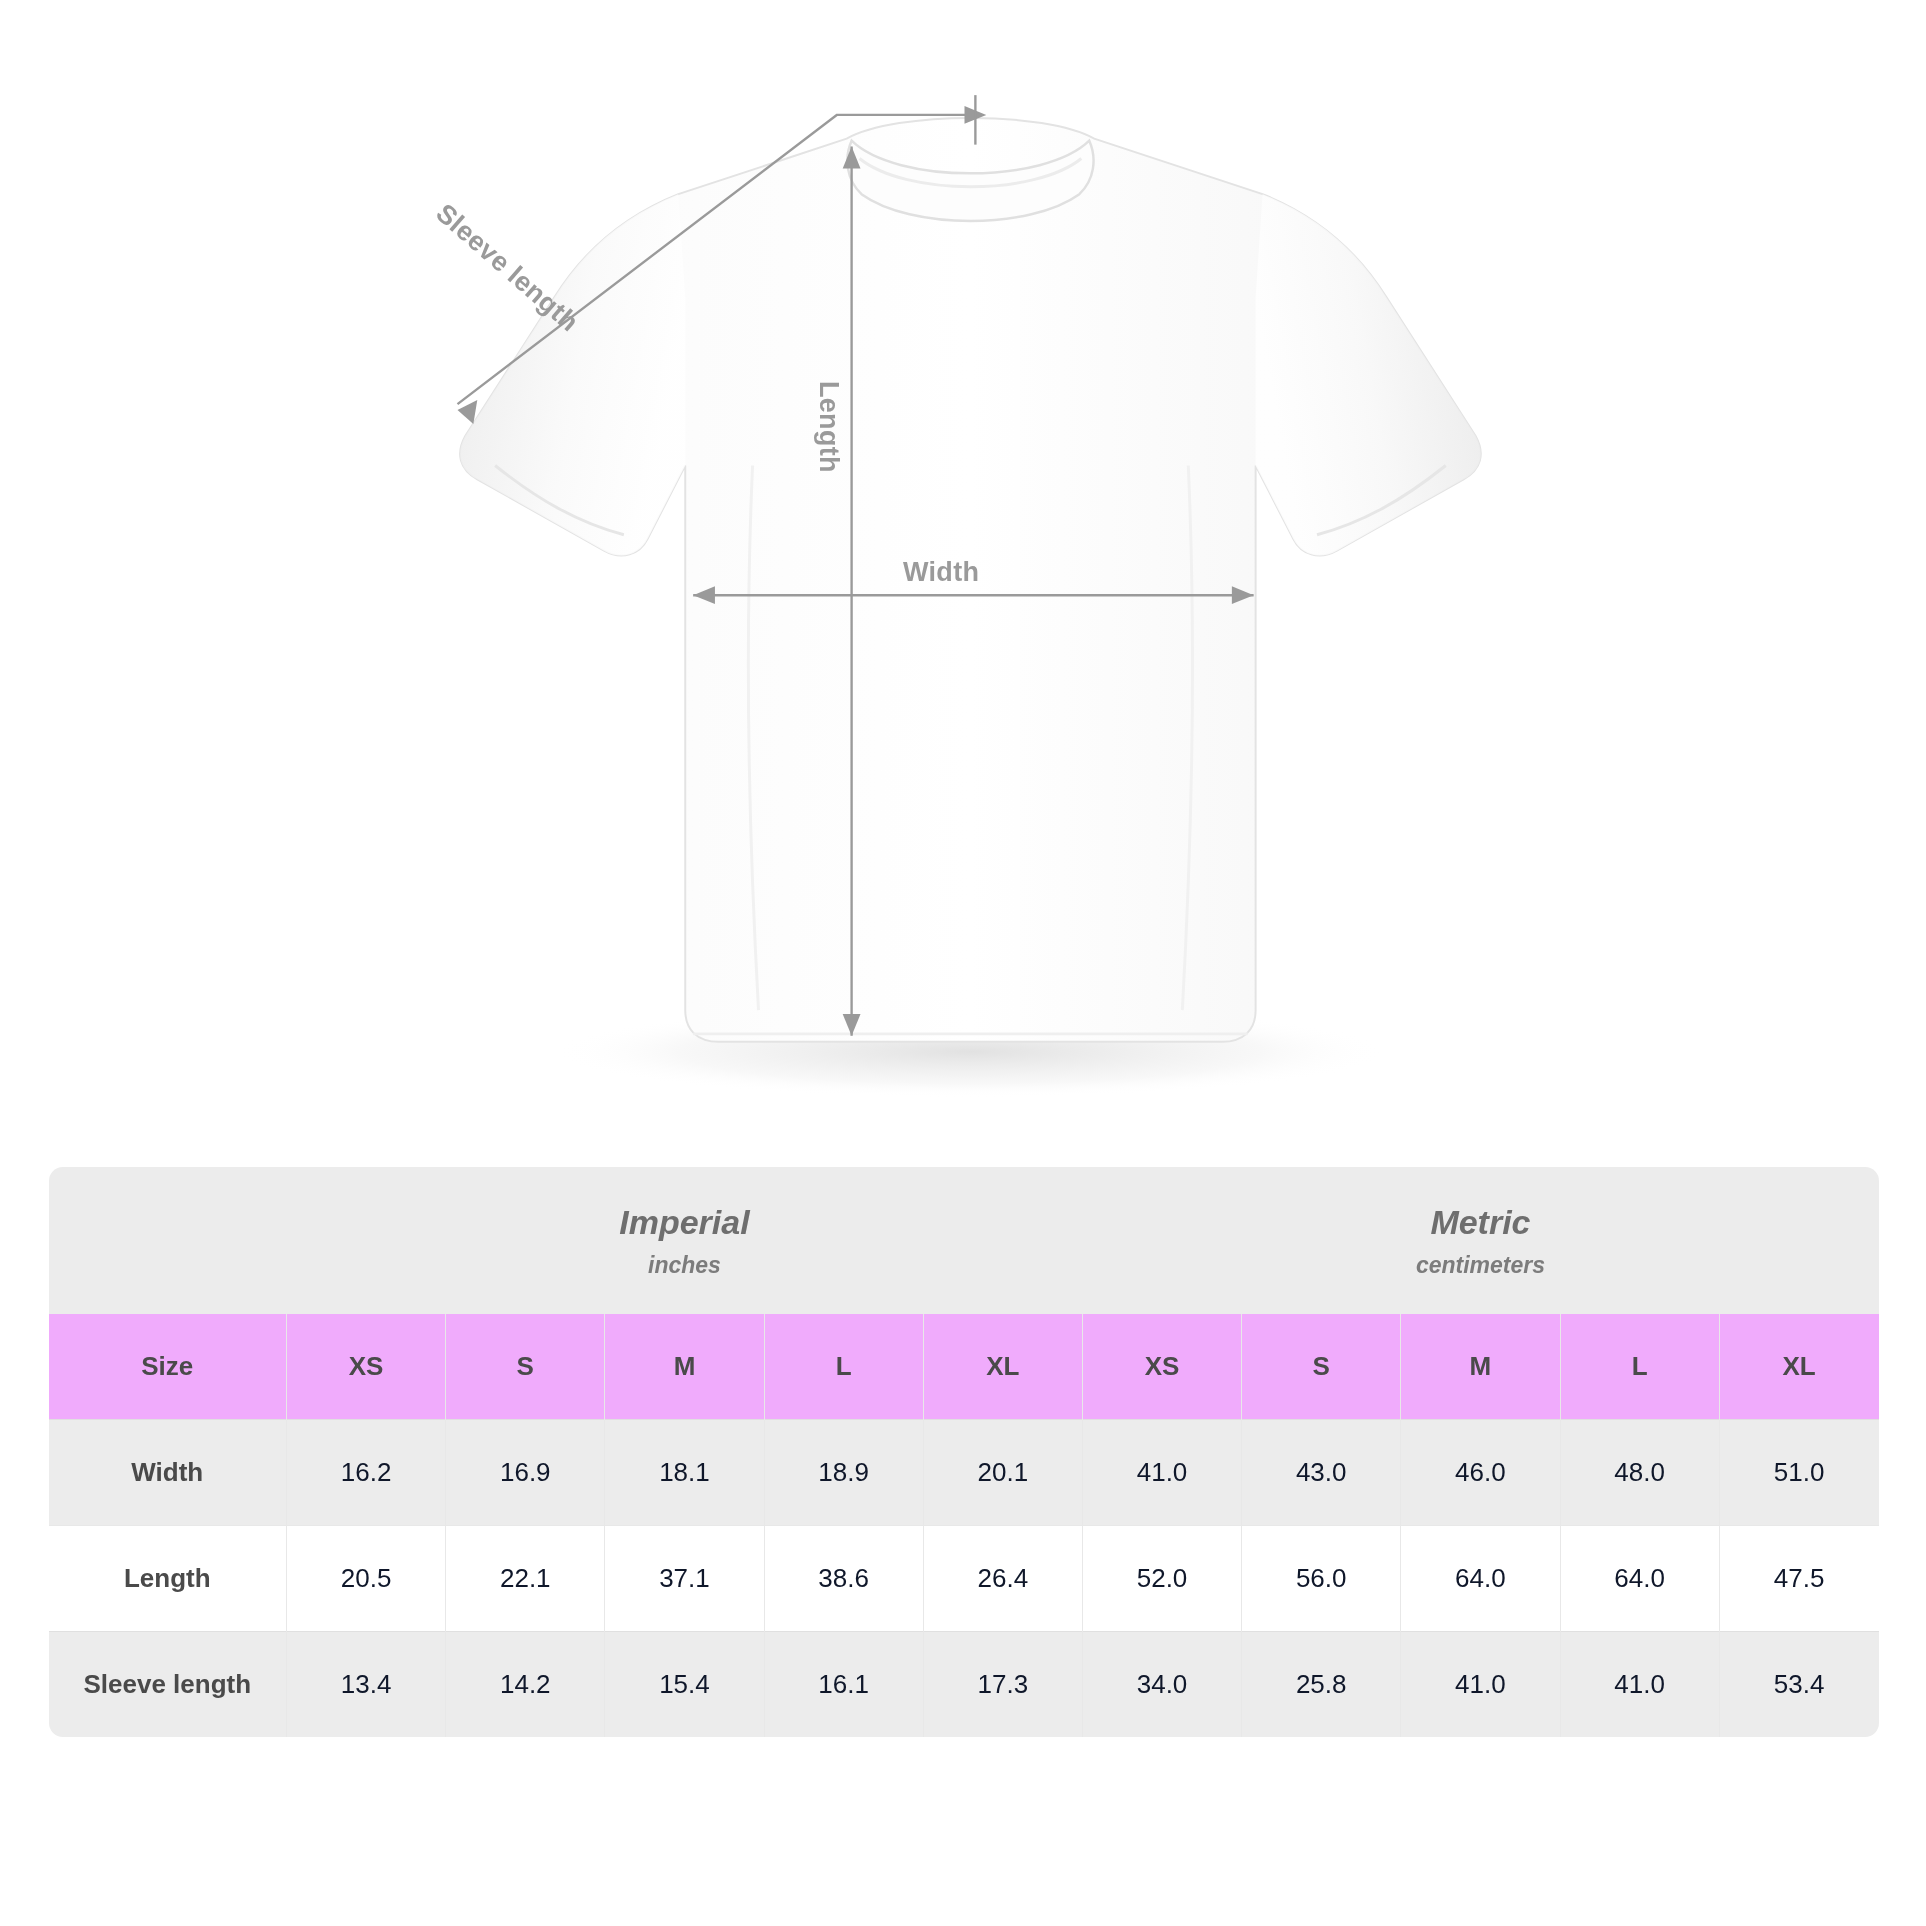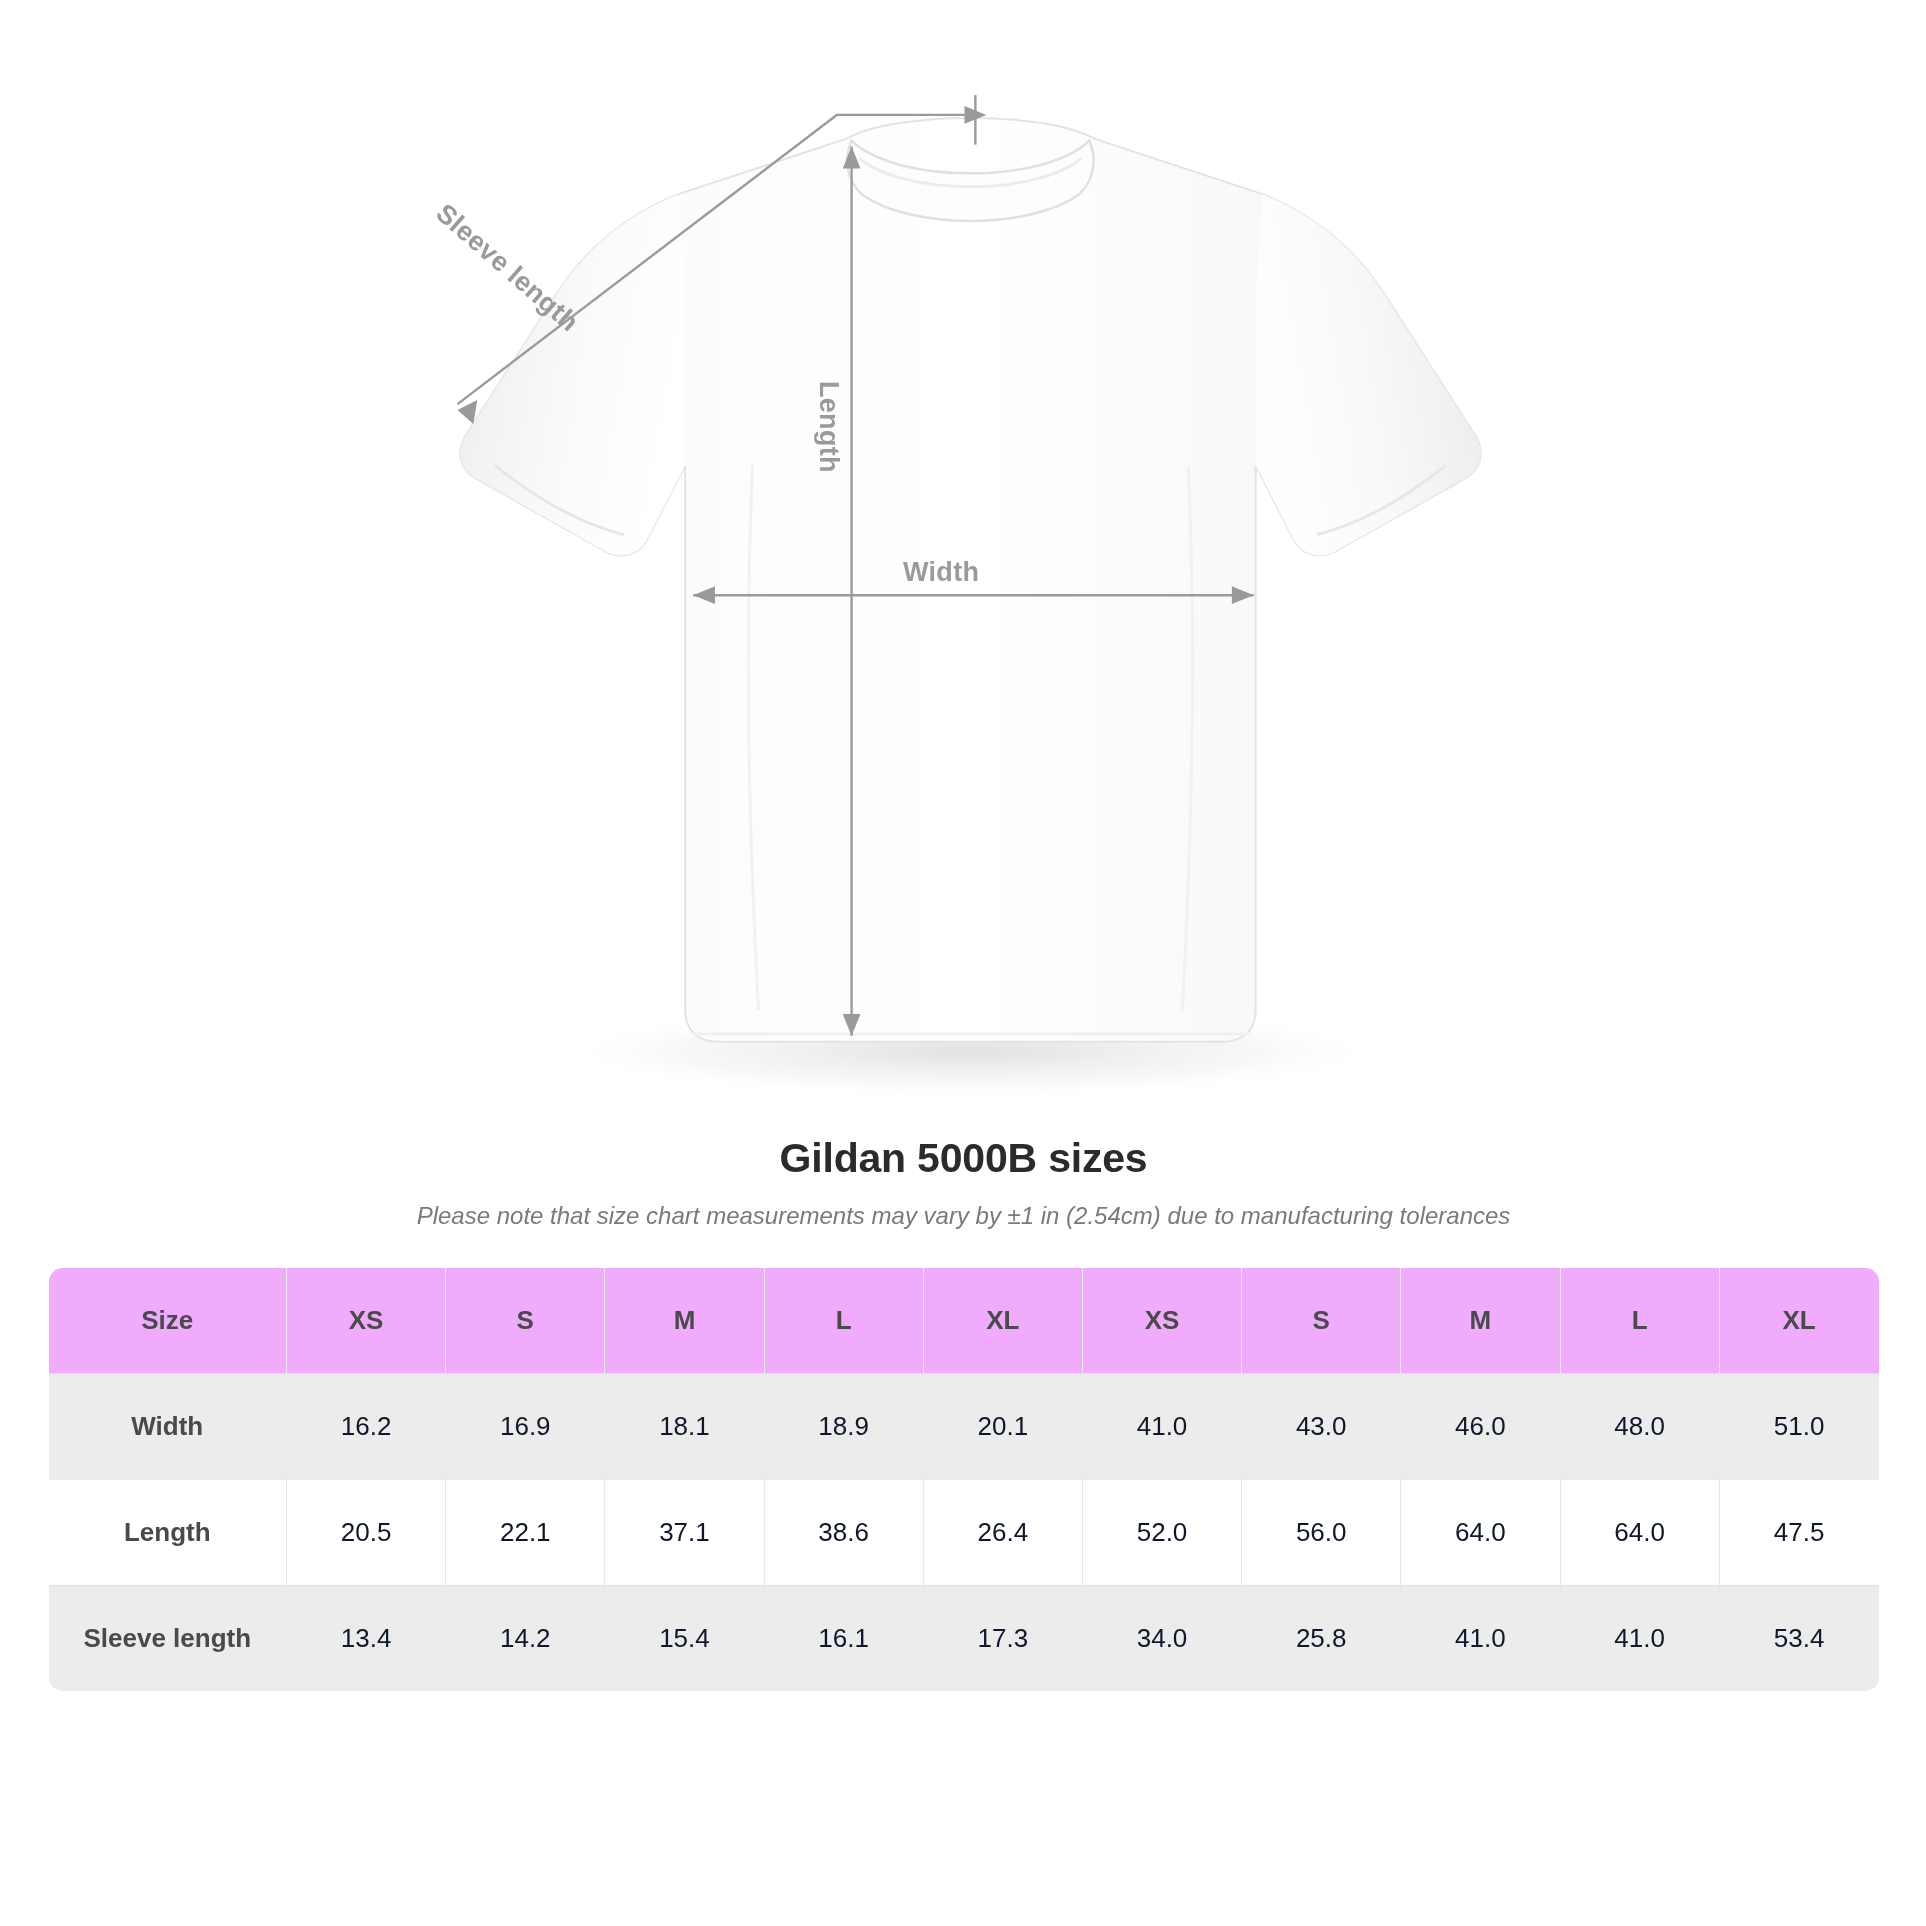--- a/index.html
+++ b/index.html
@@ -234,41 +234,48 @@
 
         <line x1="985" y1="96" x2="985" y2="146"></line>
       </g>
     </svg>
 
     <div class="dim-label width-label">Width</div>
     <div class="dim-label length-label">Length</div>
     <div class="dim-label sleeve-label">Sleeve length</div>
   </div>
 
-  <div class="heading">
-    <h1>Gildan 5000B sizes</h1>
-    <div class="note">Please note that size chart measurements may vary by ±1 in (2.54cm) due to manufacturing tolerances</div>
-  </div>
 
   <div class="table-wrap">
     <table class="size-table">
       <colgroup>
         <col class="c-label">
           <col>
           <col>
           <col>
           <col>
           <col>
           <col>
           <col>
           <col>
           <col>
           <col>
       </colgroup>
       <thead>
+        <tr class="unit-row">
+          <th class="blank"></th>
+          <th colspan="5">
+            <div class="unit-title">Imperial</div>
+            <div class="unit-sub">inches</div>
+          </th>
+          <th colspan="5">
+            <div class="unit-title">Metric</div>
+            <div class="unit-sub">centimeters</div>
+          </th>
+        </tr>
         <tr class="size-row">
           <th>Size</th>
           <th>XS</th>
           <th>S</th>
           <th>M</th>
           <th>L</th>
           <th>XL</th>
           <th>XS</th>
           <th>S</th>
           <th>M</th>

